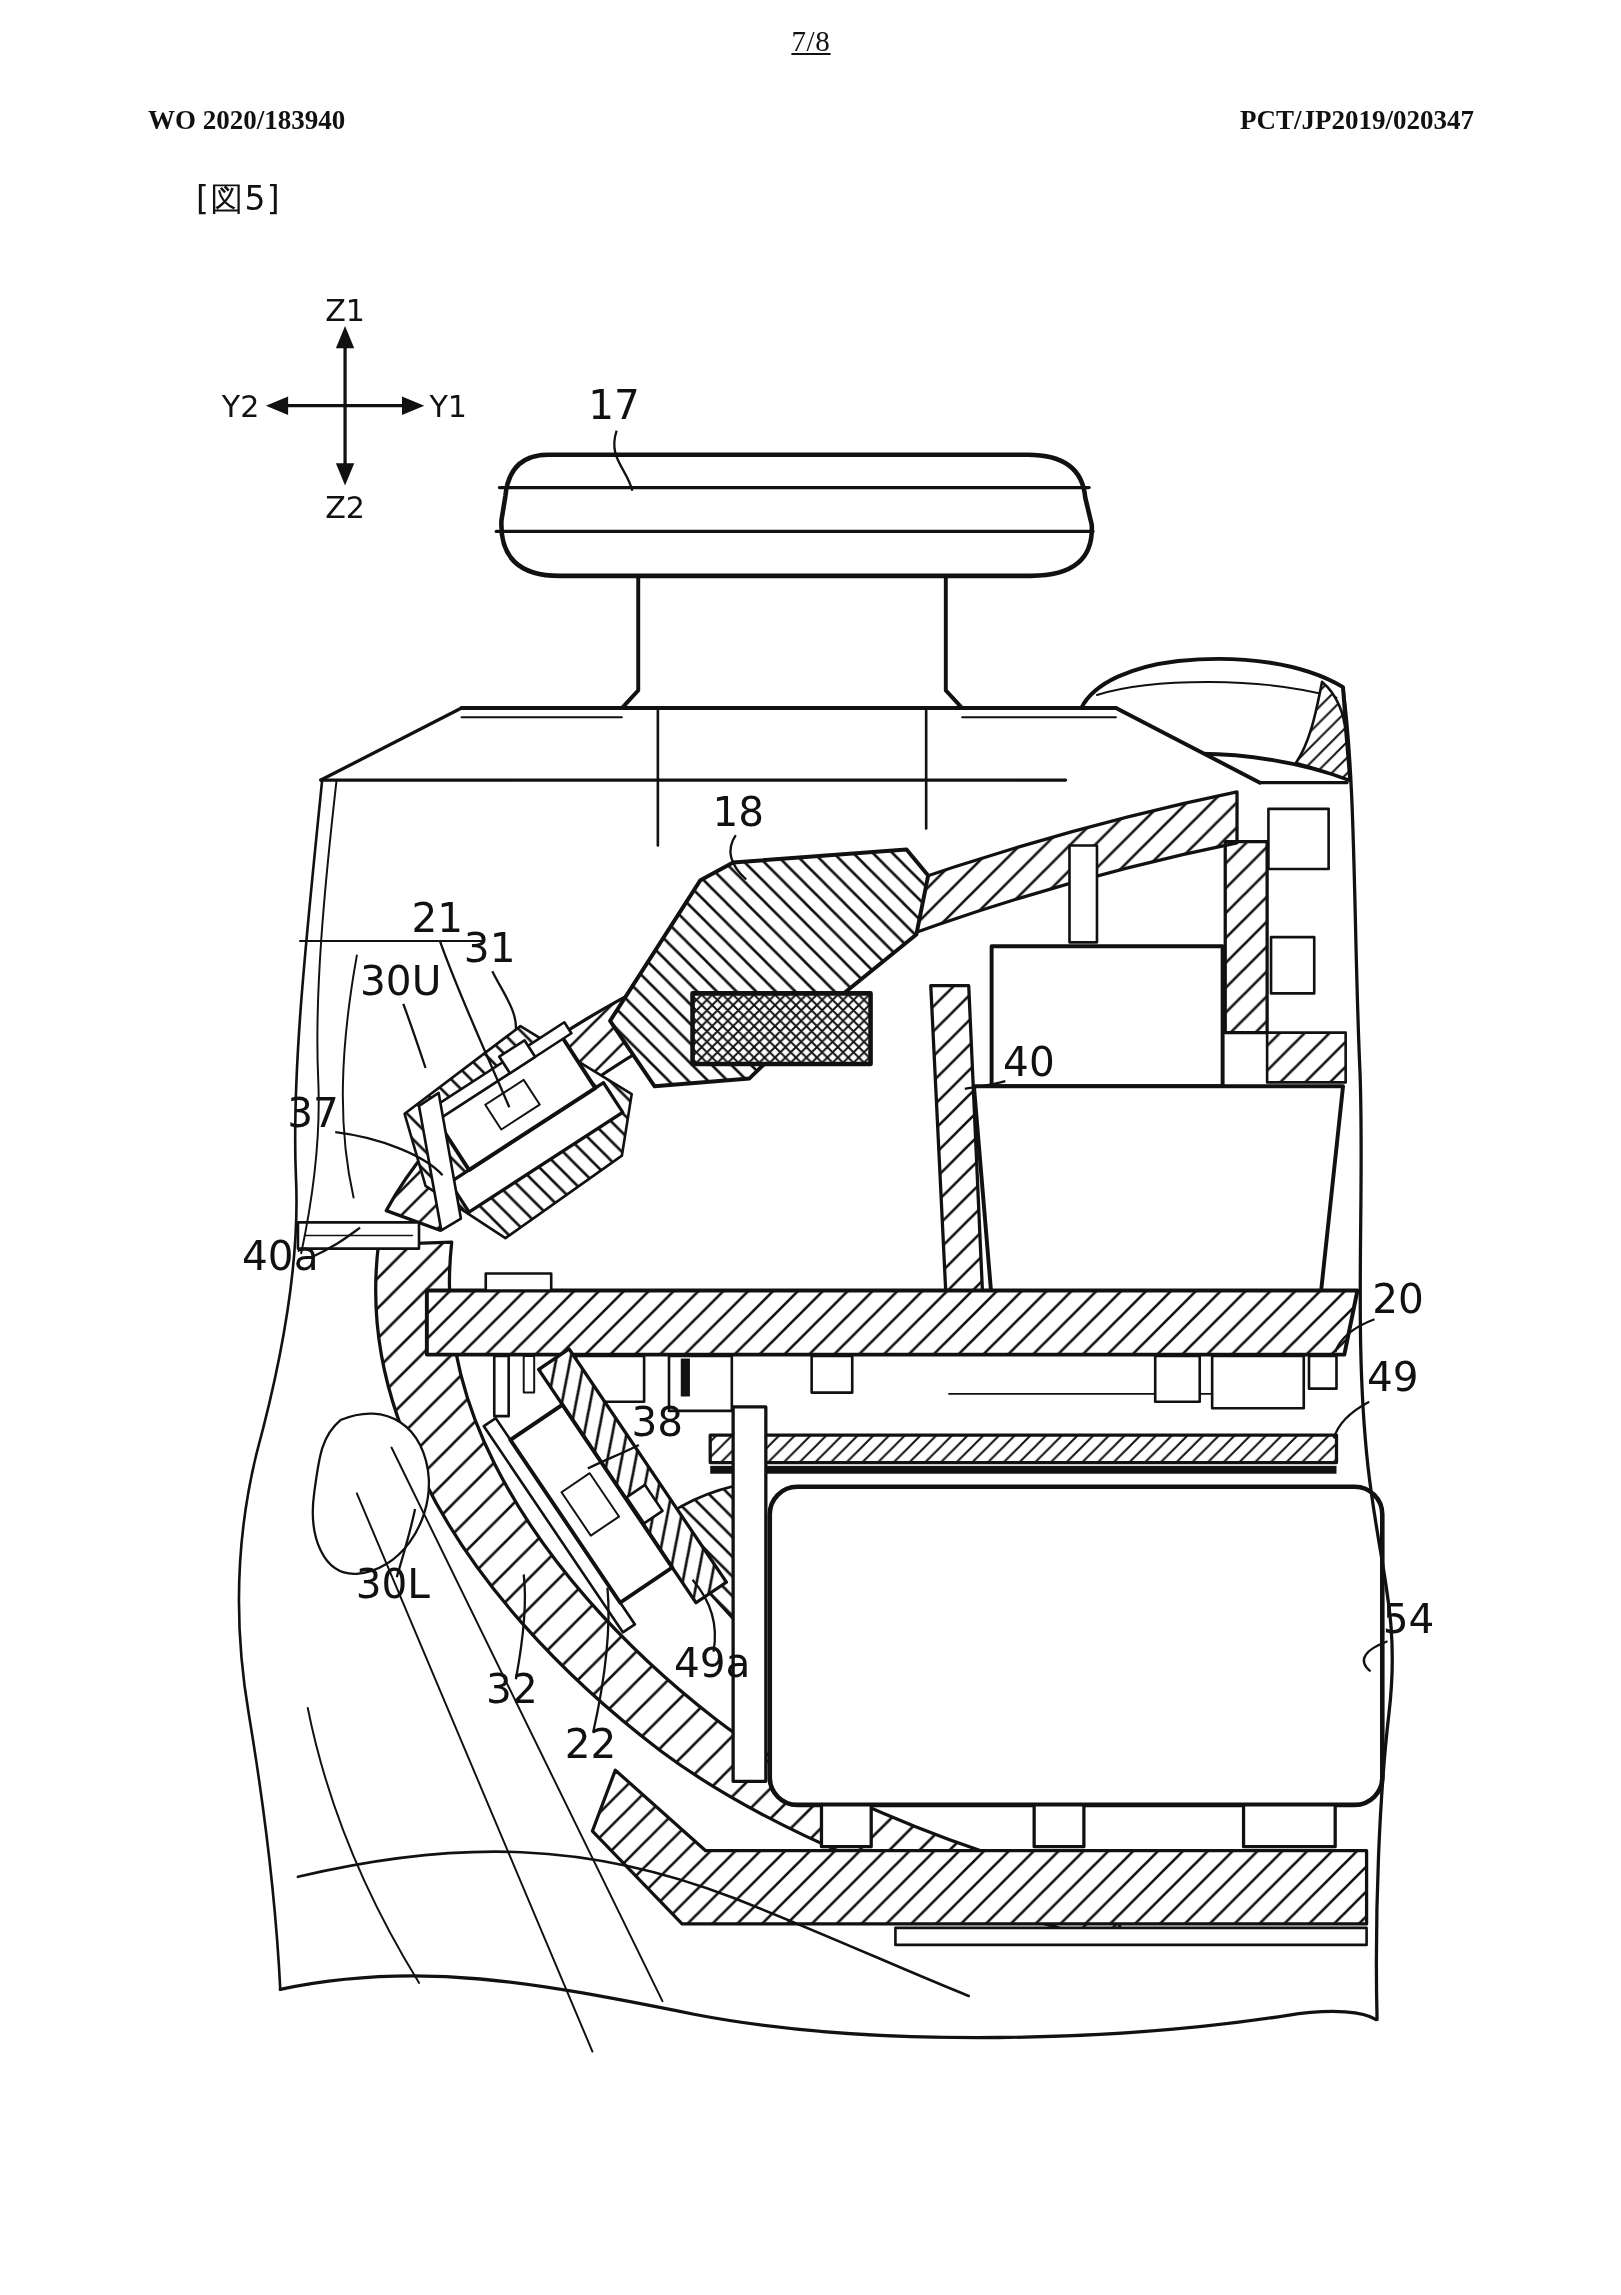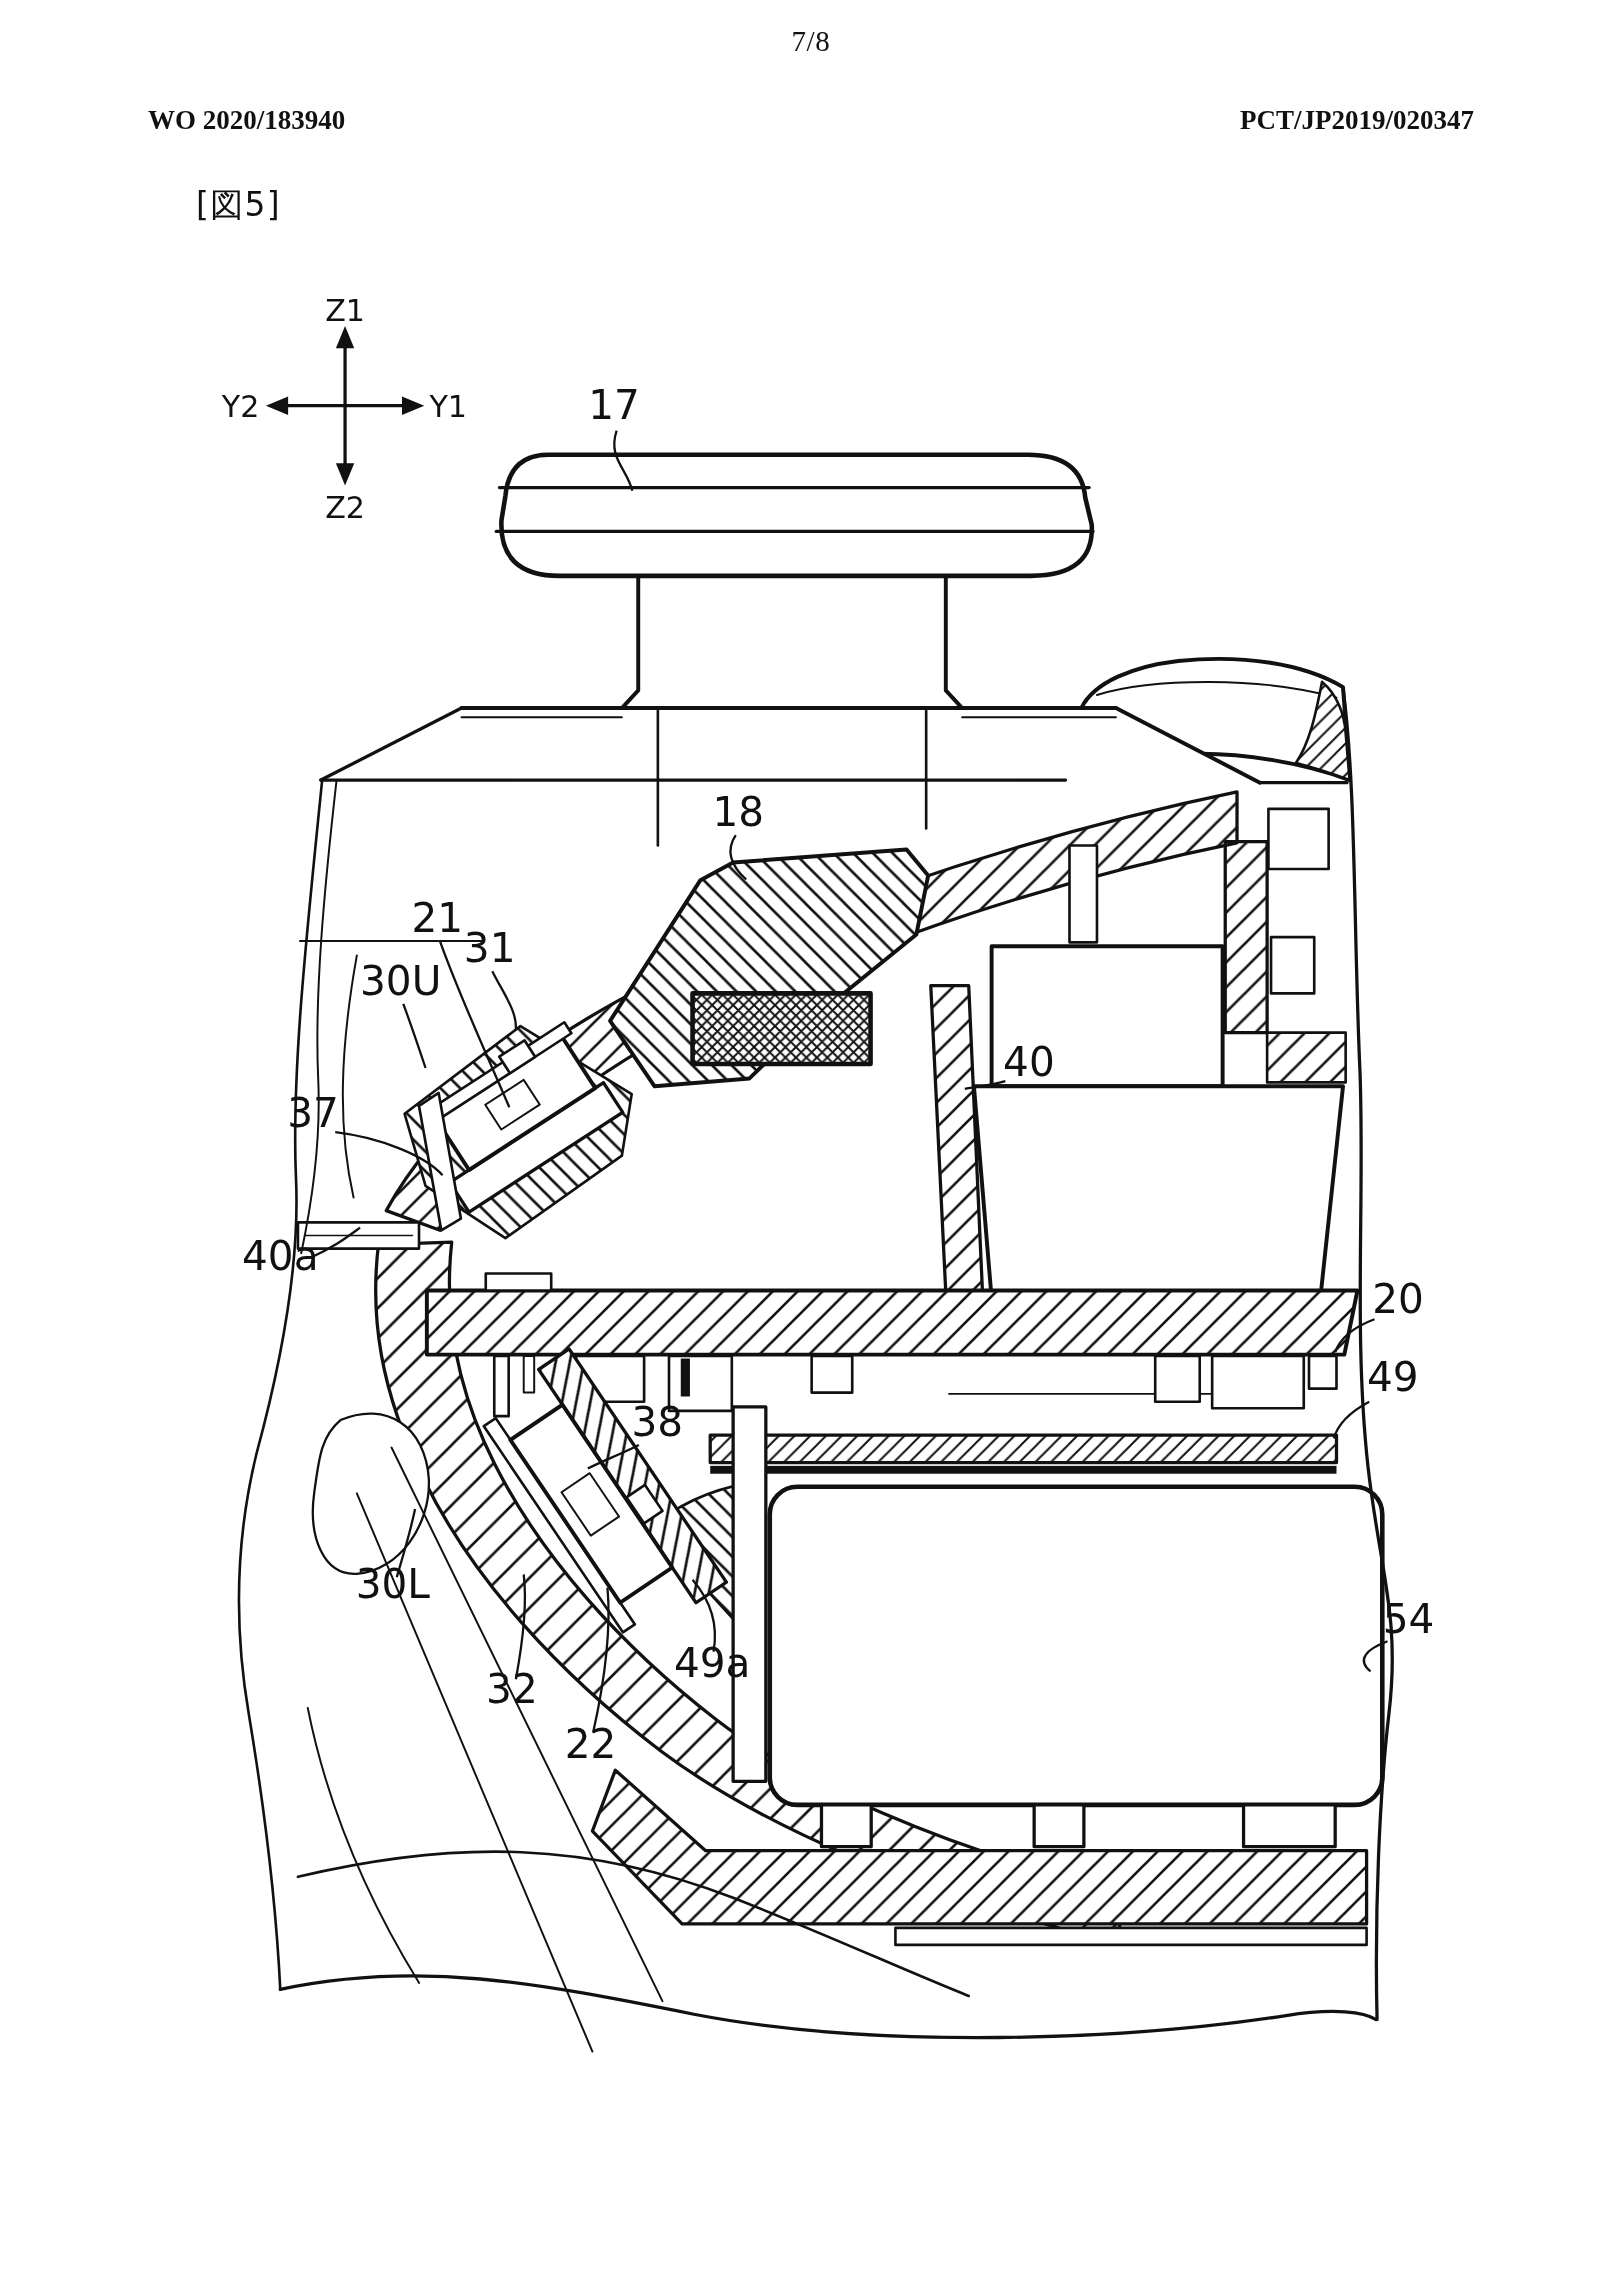--- a/index.html
+++ b/index.html
@@ -1,23 +1,23 @@
 <!DOCTYPE html>
 <html style="font-size:10.5px"><head>
 <meta charset="utf-8">
 <style>
   html,body{margin:0;padding:0;background:#888;}
   #page{position:relative;width:1622px;height:2295px;background:#ffffff;overflow:hidden;
         font-family:"DejaVu Sans",sans-serif;color:#111;}
   .hdr{position:absolute;white-space:nowrap;}
   #page-number{left:0;right:0;top:25px;text-align:center;
-               font:400 29px "Liberation Serif",serif;letter-spacing:0.7px;}
+               font:400 29px "Liberation Serif",serif;letter-spacing:0.7px;text-decoration:underline;}
   #publication-number{left:148px;top:105px;font:700 27px "Liberation Serif",serif;}
   #application-number{right:148px;top:105px;font:700 27px "Liberation Serif",serif;text-align:center;}
-  #figure-tag{left:196px;top:183px;font:500 33px "DejaVu Sans",sans-serif;letter-spacing:1.3px;}
+  #figure-tag{left:196px;top:177px;font:500 33px "DejaVu Sans",sans-serif;letter-spacing:1.3px;}
   svg{position:absolute;left:0;top:0;}
   text{font-family:"DejaVu Sans",sans-serif;fill:#111;}
   .ref{font-size:62px;}
   .ax{font-size:46px;}
   .ln{stroke:#111;fill:none;}
   .wht{fill:#fff;stroke:#111;}
 </style>
 </head>
 <body>
 

